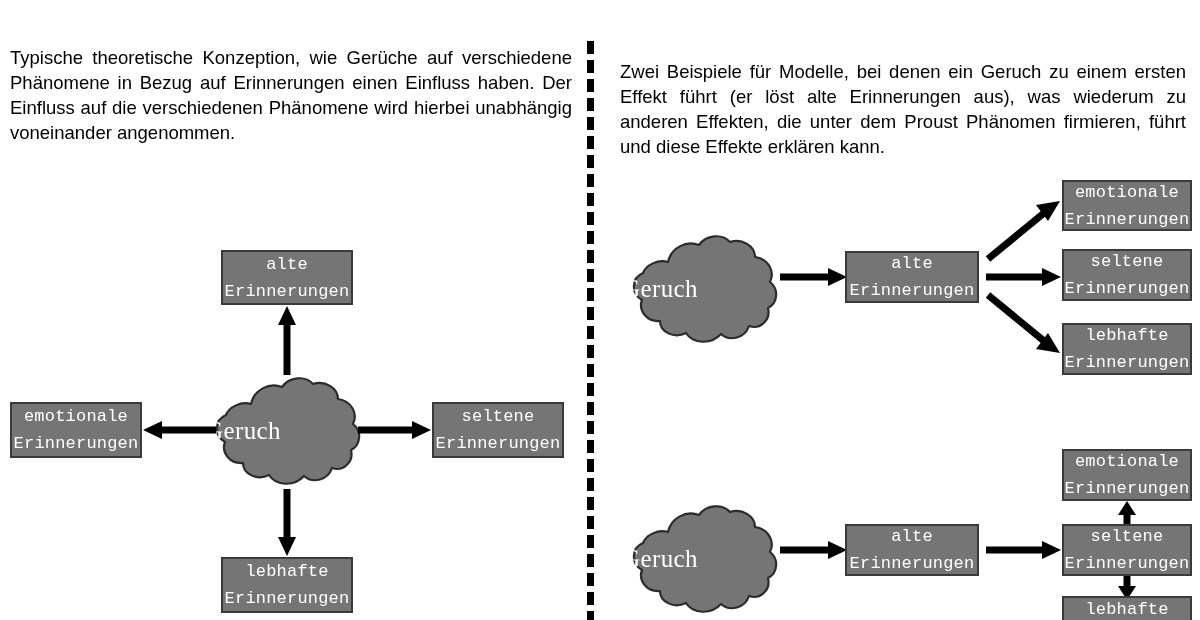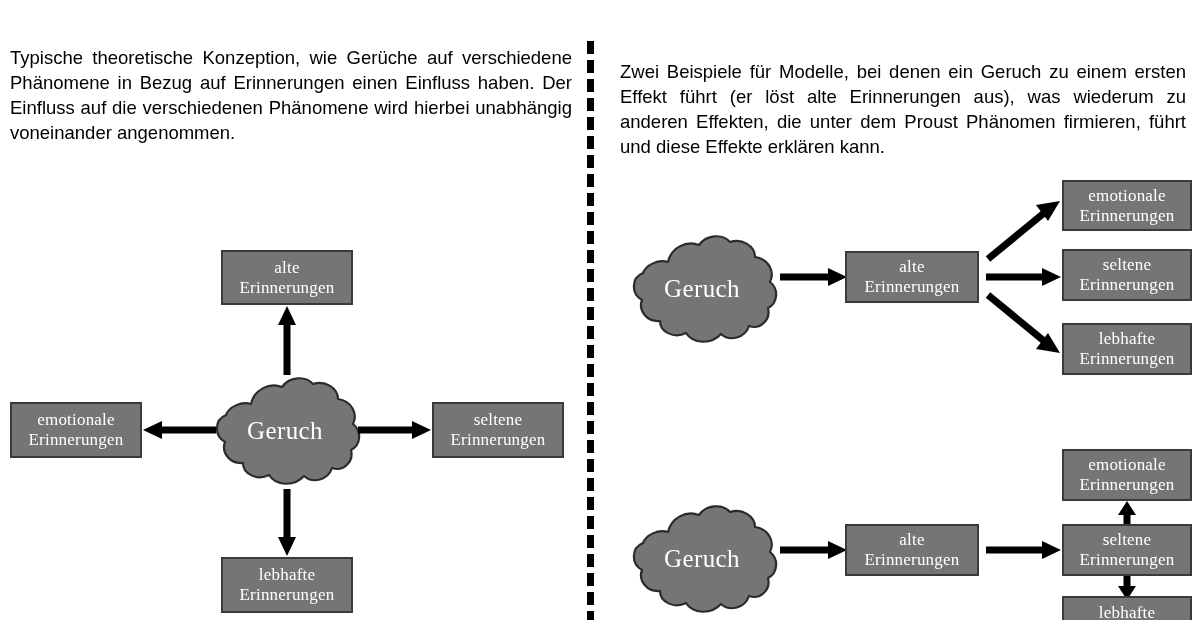--- a/index.html
+++ b/index.html
@@ -44,40 +44,39 @@
         #ffffff 13px, #ffffff 19px);
   }
 
   
   .node-box {
     position: absolute;
     box-sizing: border-box;
     background: #757575;
     border: 2px solid #3a3a3a;
     color: #ffffff;
-    font-family: Liberation Serif, serif;
+    font-family: Liberation Mono, monospace;
     font-size: 17px;
-    line-height: 20px;
+    line-height: 27px;
     display: flex;
     align-items: center;
     justify-content: center;
     text-align: center;
     white-space: pre-line;
     letter-spacing: .2px;
   }
 
   
   .cloud {
     position: absolute;
   }
   .cloud svg { display: block; }
   .cloud-label {
     position: absolute;
     left: 0; right: 0;
-    text-align: center;
     color: #ffffff;
     font-family: "Liberation Serif", serif;
     font-size: 25px;
     letter-spacing: .4px;
   }
 
   
   .arrow { position: absolute; }
   .arrow svg { display: block; overflow: visible; }
 </style>

